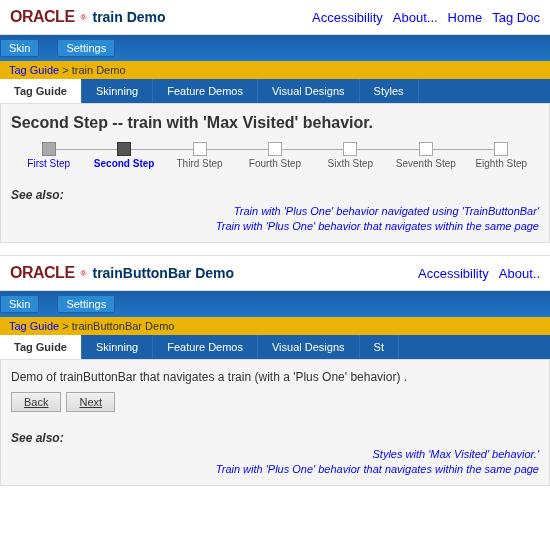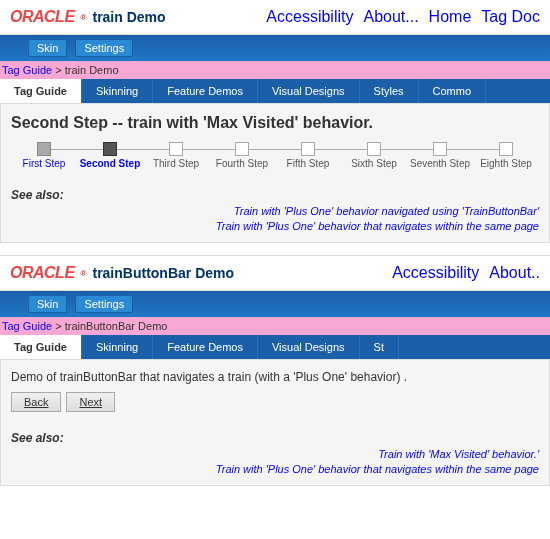--- a/index.html
+++ b/index.html
@@ -24,45 +24,45 @@
       font-size: 14px;
       font-weight: bold;
     }
     .header-nav {
       display: flex;
       gap: 10px;
     }
     .header-nav a {
       color: #00f;
       text-decoration: none;
-      font-size: 16px;
+      font-size: 13px;
     }
 
     
     .blue-toolbar {
       background: linear-gradient(to bottom, #1a5fa8, #2176c7);
-      padding: 4px 28px;
-      display: flex;
-      align-items: center;
-      gap: 8px;
+      padding: 4px 0;
+      display: flex;
+      align-items: center;
+      gap: 18px;
     }
     .toolbar-btn {
       background: #2a8ad4;
       border: 1px solid #1a5fa8;
       color: #fff;
       padding: 2px 8px;
       font-size: 11px;
       cursor: pointer;
       border-radius: 2px;
     }
 
     
     .breadcrumb {
-      background: #f9a8d4;
-      padding: 3px 2px;
+      background: #eab308;
+      padding: 3px 9px;
       font-size: 11px;
       color: #333;
     }
     .breadcrumb a { color: #00f; text-decoration: none; }
 
     
     .tabs {
       display: flex;
       background: #1a5fa8;
       overflow: hidden;
@@ -203,22 +203,21 @@
     .demo-desc {
       font-size: 12px;
       color: #333;
       margin-bottom: 8px;
     }
 
     
     .oracle-text {
       font-size: 16px;
       font-weight: bold;
-      font-style: italic;
-      color: #ef4444;
+      color: #7f1d1d;
       letter-spacing: -0.5px;
     }
     .oracle-reg {
       font-size: 8px;
       color: #c00;
       vertical-align: super;
     }
   </style>
 </head>
 <body>
@@ -249,21 +248,20 @@
     <span> &gt; </span>
     <span>train Demo</span>
   </div>
 
   <div class="tabs">
     <div class="tab active">Tag Guide</div>
     <div class="tab">Skinning</div>
     <div class="tab">Feature Demos</div>
     <div class="tab">Visual Designs</div>
     <div class="tab">Styles</div>
-    <div class="tab">Commo</div>
   </div>
 
   <div class="content">
     <div class="section-title">Second Step -- train with 'Max Visited' behavior.</div>
 
     <div class="train-row">
 
       <div class="train-step-wrap">
         <div class="step-icon-row">
           <div class="step-line-left" style="visibility:hidden;"></div>
@@ -293,28 +291,20 @@
 
       <div class="train-step-wrap">
         <div class="step-icon-row">
           <div class="step-line-left"></div>
           <div class="step-box"></div>
           <div class="step-line-right"></div>
         </div>
         <div class="step-name plain">Fourth Step</div>
       </div>
 
-      <div class="train-step-wrap">
-        <div class="step-icon-row">
-          <div class="step-line-left"></div>
-          <div class="step-box"></div>
-          <div class="step-line-right"></div>
-        </div>
-        <div class="step-name plain">Fifth Step</div>
-      </div>
 
       <div class="train-step-wrap">
         <div class="step-icon-row">
           <div class="step-line-left"></div>
           <div class="step-box"></div>
           <div class="step-line-right"></div>
         </div>
         <div class="step-name plain">Sixth Step</div>
       </div>
 
@@ -385,18 +375,18 @@
   <div class="demo2-content">
     <div class="demo-desc">Demo of trainButtonBar that navigates a train (with a 'Plus One' behavior) .</div>
 
     <div class="button-bar">
       <button class="nav-btn">Back</button>
       <button class="nav-btn">Next</button>
     </div>
 
     <div class="see-also">
       <div class="see-also-title">See also:</div>
-      <a>Train with 'Max Visited' behavior.'</a>
+      <a>Styles with 'Max Visited' behavior.'</a>
       <a>Train with 'Plus One' behavior that navigates within the same page</a>
     </div>
 
   </div>
 </div>
 
 </body></html>

